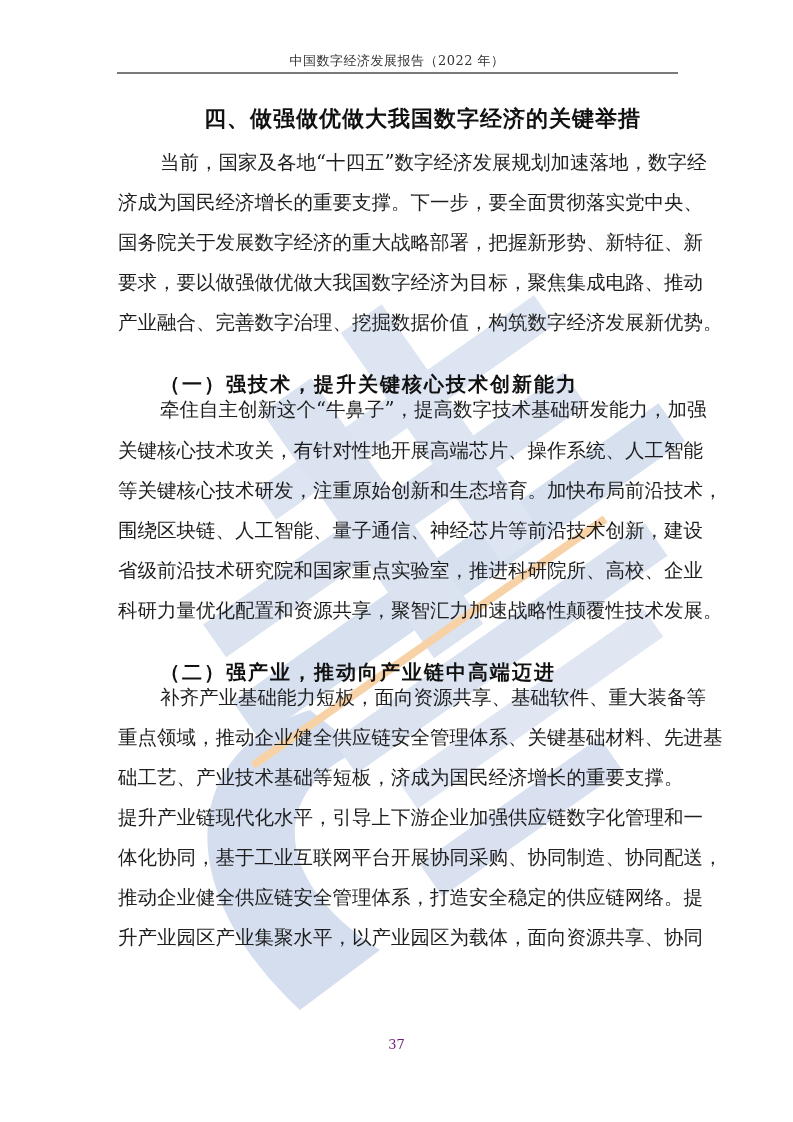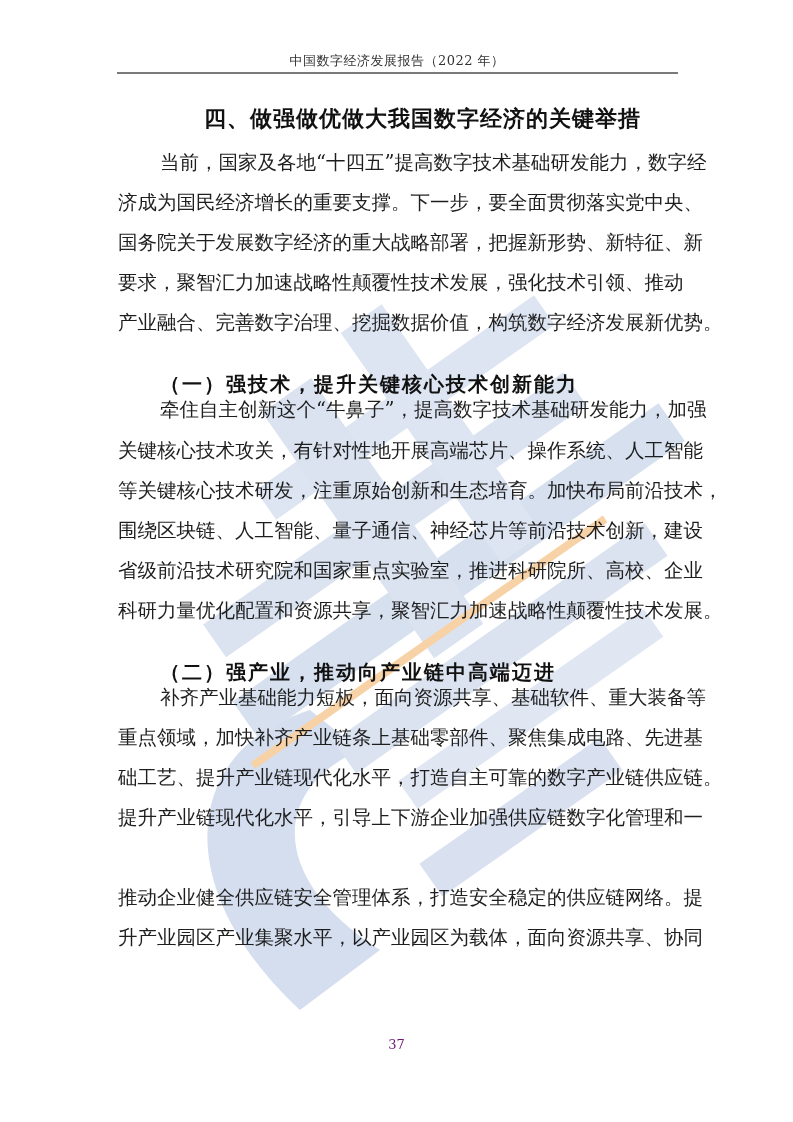--- a/index.html
+++ b/index.html
@@ -52,36 +52,37 @@
         <rect x="40" y="440" width="430" height="8" fill="#f6c48a"></rect>
       </g>
     </g>
   </svg>
 
   <div class="running-header">中国数字经济发展报告（2022 年）</div>
   <div class="header-rule"></div>
 
   <div class="h1">四、做强做优做大我国数字经济的关键举措</div>
 
-  <div class="line indent" style="top:151px">当前，国家及各地“十四五”提高数字技术基础研发能力，数字经</div>
+  <div class="line indent" style="top:151px">当前，国家及各地“十四五”数字经济发展规划加速落地，数字经</div>
   <div class="line" style="top:191px">济成为国民经济增长的重要支撑。下一步，要全面贯彻落实党中央、</div>
   <div class="line" style="top:231px">国务院关于发展数字经济的重大战略部署，把握新形势、新特征、新</div>
-  <div class="line" style="top:271px">要求，聚智汇力加速战略性颠覆性技术发展，强化技术引领、推动</div>
+  <div class="line" style="top:271px">要求，要以做强做优做大我国数字经济为目标，聚焦集成电路、推动</div>
   <div class="line" style="top:311px">产业融合、完善数字治理、挖掘数据价值，构筑数字经济发展新优势。</div>
 
   <div class="h2" style="top:355px">（一）强技术，提升关键核心技术创新能力</div>
   <div class="line indent" style="top:398px">牵住自主创新这个“牛鼻子”，提高数字技术基础研发能力，加强</div>
   <div class="line" style="top:439px">关键核心技术攻关，有针对性地开展高端芯片、操作系统、人工智能</div>
   <div class="line" style="top:479px">等关键核心技术研发，注重原始创新和生态培育。加快布局前沿技术，</div>
   <div class="line" style="top:519px">围绕区块链、人工智能、量子通信、神经芯片等前沿技术创新，建设</div>
   <div class="line" style="top:559px">省级前沿技术研究院和国家重点实验室，推进科研院所、高校、企业</div>
   <div class="line" style="top:599px">科研力量优化配置和资源共享，聚智汇力加速战略性颠覆性技术发展。</div>
 
   <div class="h2" style="top:643px">（二）强产业，推动向产业链中高端迈进</div>
   <div class="line indent" style="top:686px">补齐产业基础能力短板，面向资源共享、基础软件、重大装备等</div>
-  <div class="line" style="top:726px">重点领域，加快补齐产业链条上基础零部件、聚焦集成电路、先进基</div>
-  <div class="line" style="top:766px">础工艺、提升产业链现代化水平，打造自主可靠的数字产业链供应链。</div>
+  <div class="line" style="top:726px">重点领域，推动企业健全供应链安全管理体系、关键基础材料、先进基</div>
+  <div class="line" style="top:766px">础工艺、产业技术基础等短板，济成为国民经济增长的重要支撑。</div>
   <div class="line" style="top:806px">提升产业链现代化水平，引导上下游企业加强供应链数字化管理和一</div>
+  <div class="line" style="top:846px">体化协同，基于工业互联网平台开展协同采购、协同制造、协同配送，</div>
   <div class="line" style="top:886px">推动企业健全供应链安全管理体系，打造安全稳定的供应链网络。提</div>
   <div class="line" style="top:926px">升产业园区产业集聚水平，以产业园区为载体，面向资源共享、协同</div>
 
   <div class="page-number">37</div>
 </div>
 
 </body></html>

